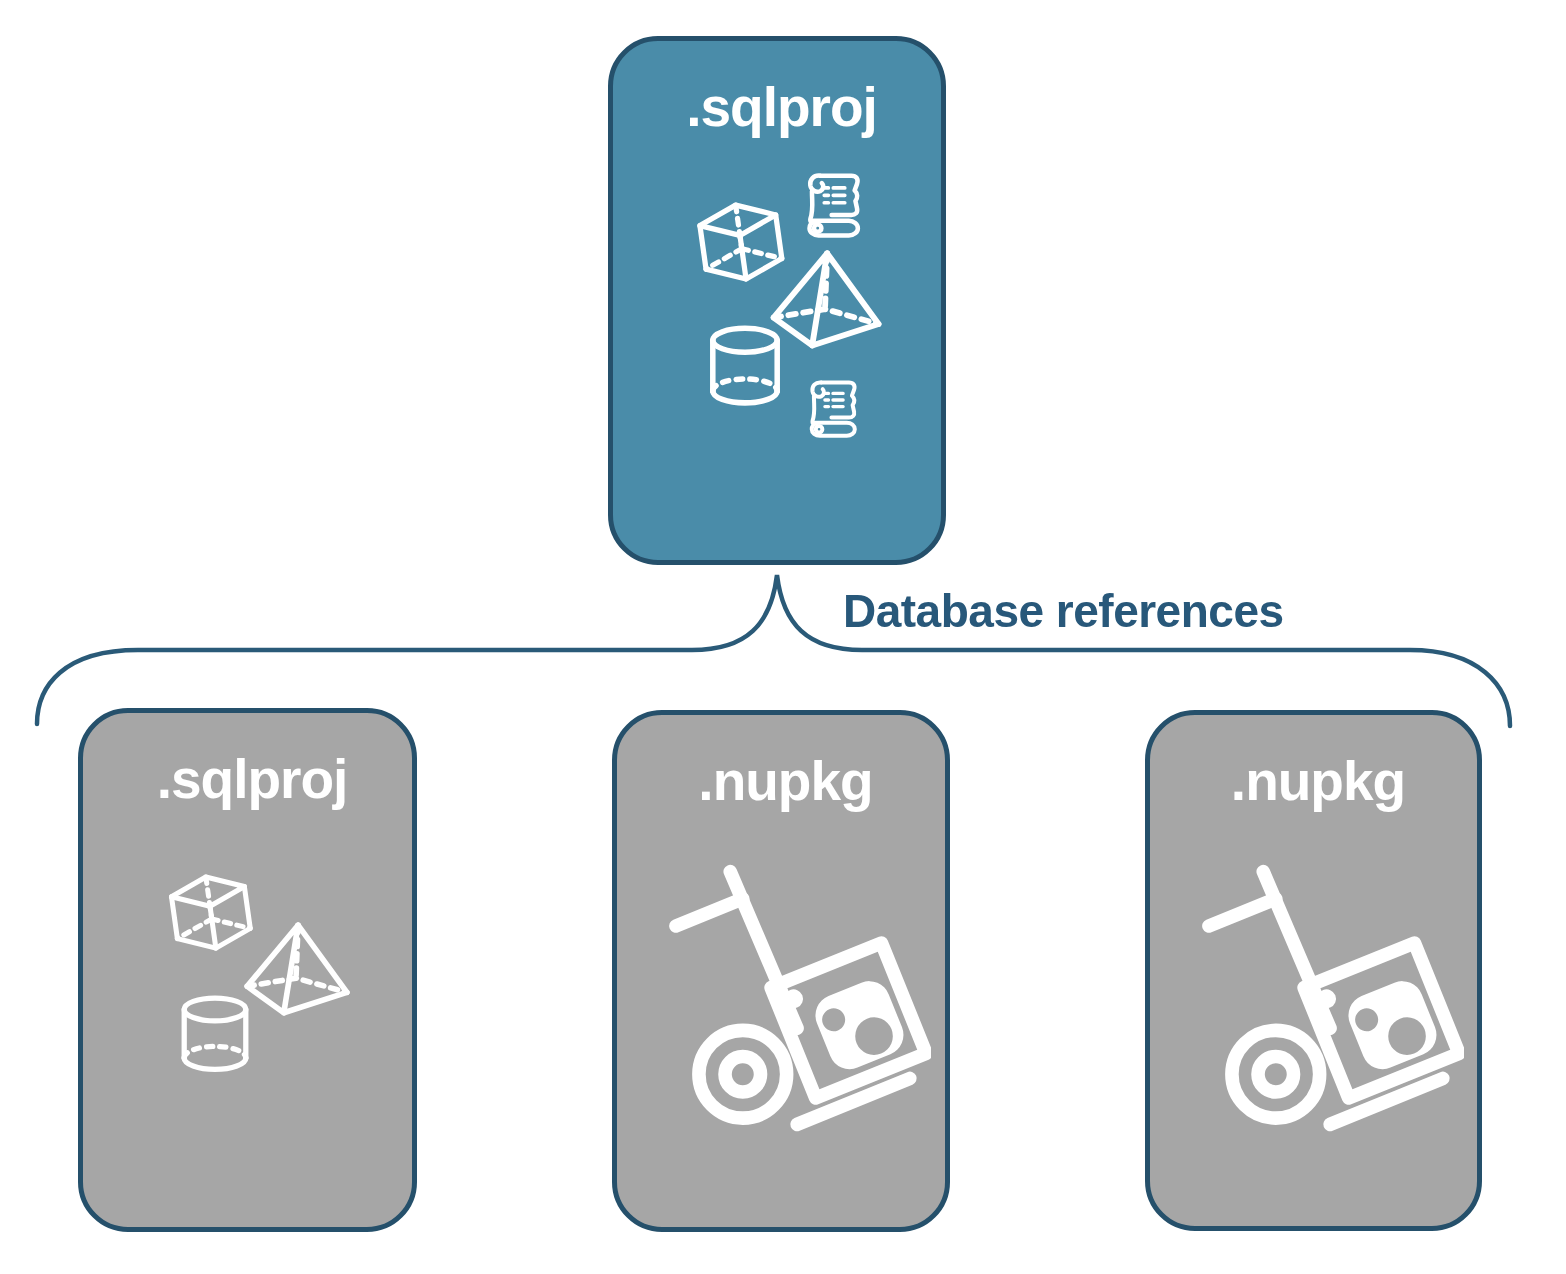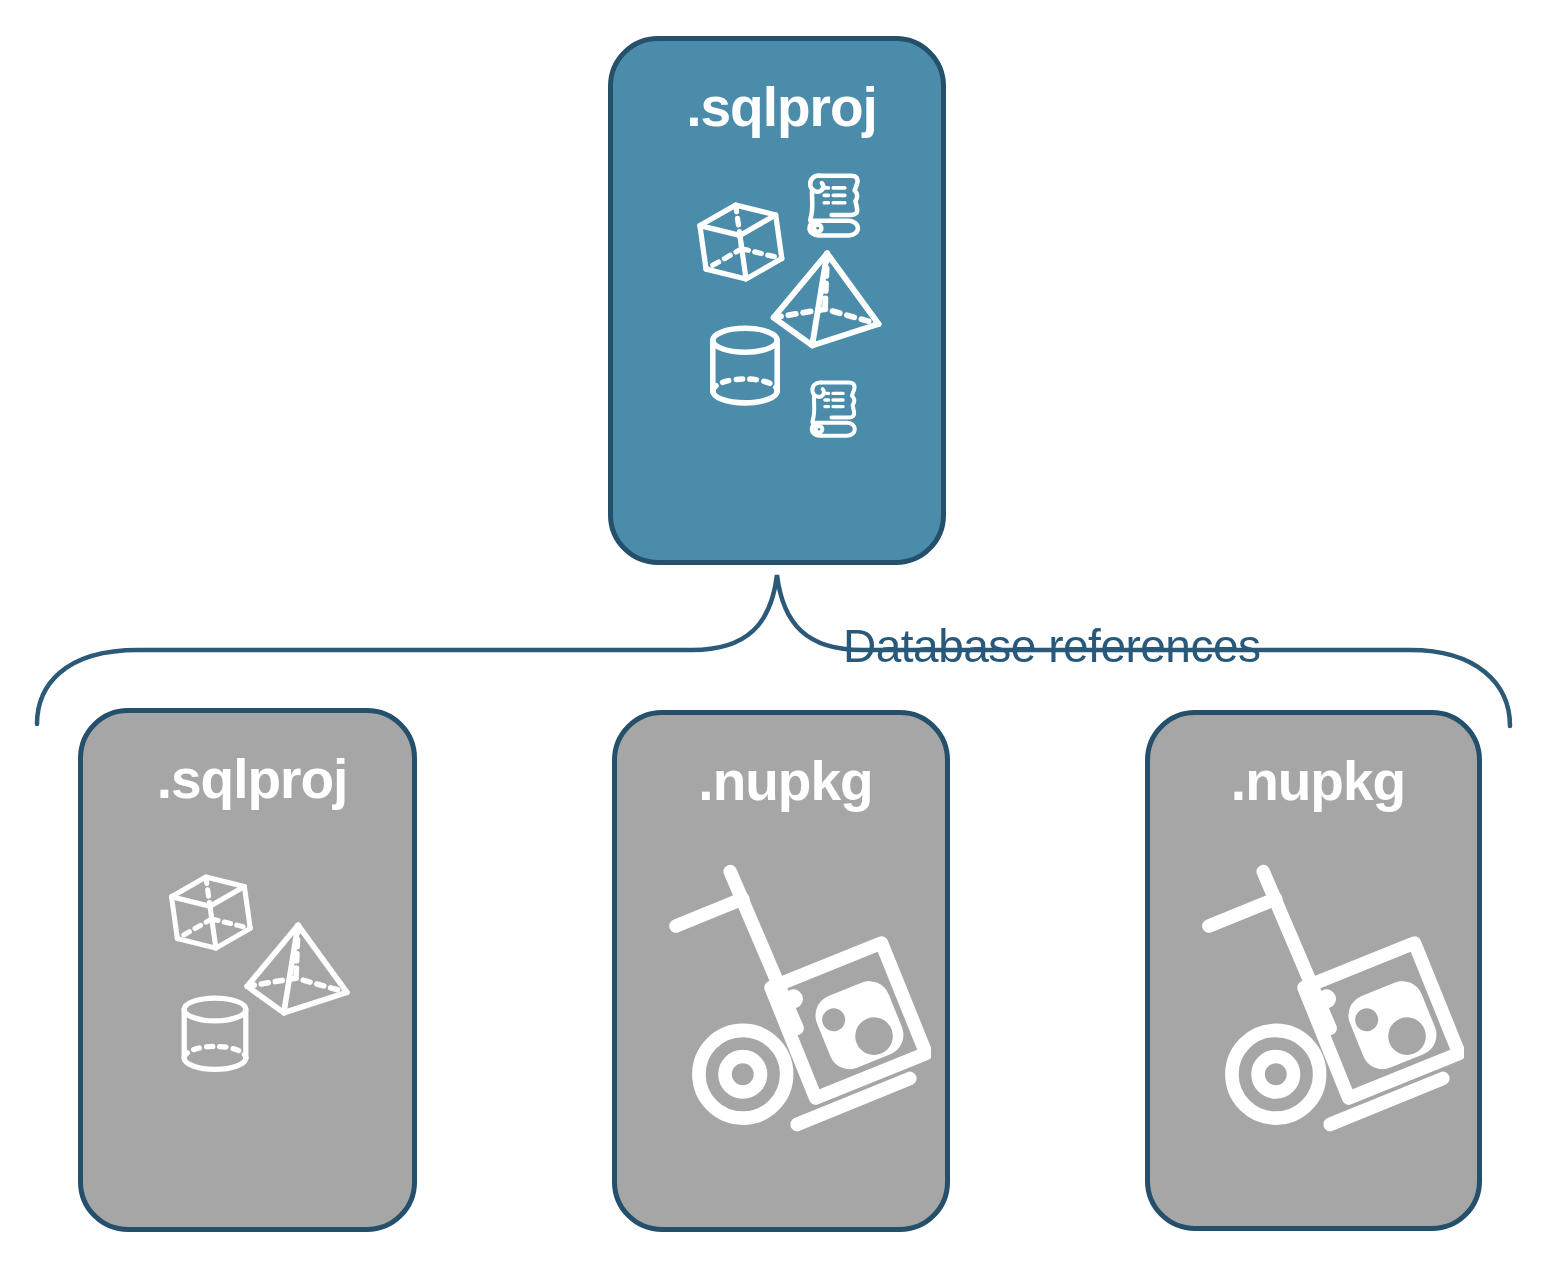--- a/index.html
+++ b/index.html
@@ -33,22 +33,22 @@
     font-weight:bold;
     font-size:55px;
     letter-spacing:-1px;
     color:var(--label-text);
     padding-left:9px;
   }
   .icon{position:absolute;color:#FFFFFF;}
   .brace-layer{position:absolute;left:0;top:0;width:1566px;height:1274px;pointer-events:none;}
   .connector-label{
     position:absolute;
-    left:843px;top:619px;
-    font-weight:normal;
+    left:843px;top:584px;
+    font-weight:bold;
     font-size:46px;
     letter-spacing:-0.5px;
     color:var(--connector-label);
     white-space:nowrap;
   }
   .rot-cube{transform:rotate(-8deg);}
 </style>
 </head>
 <body>
 

